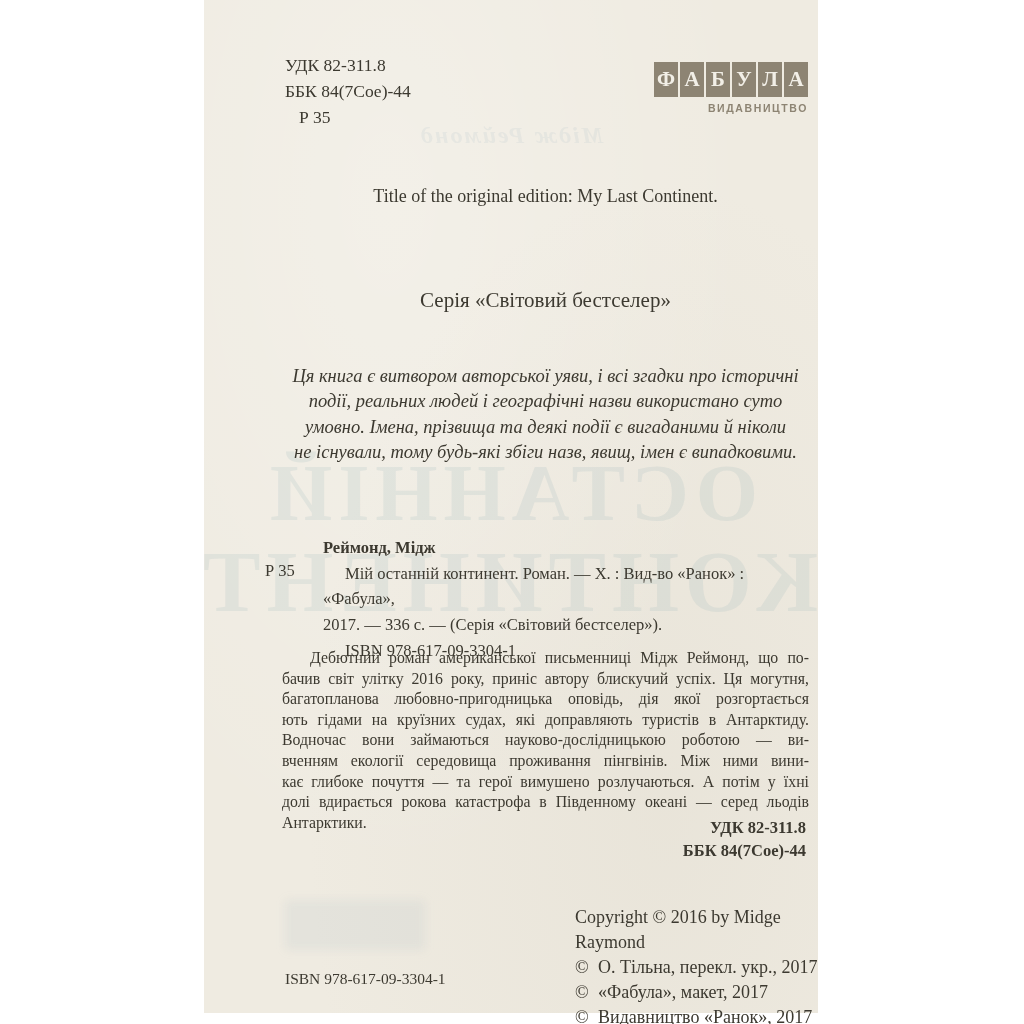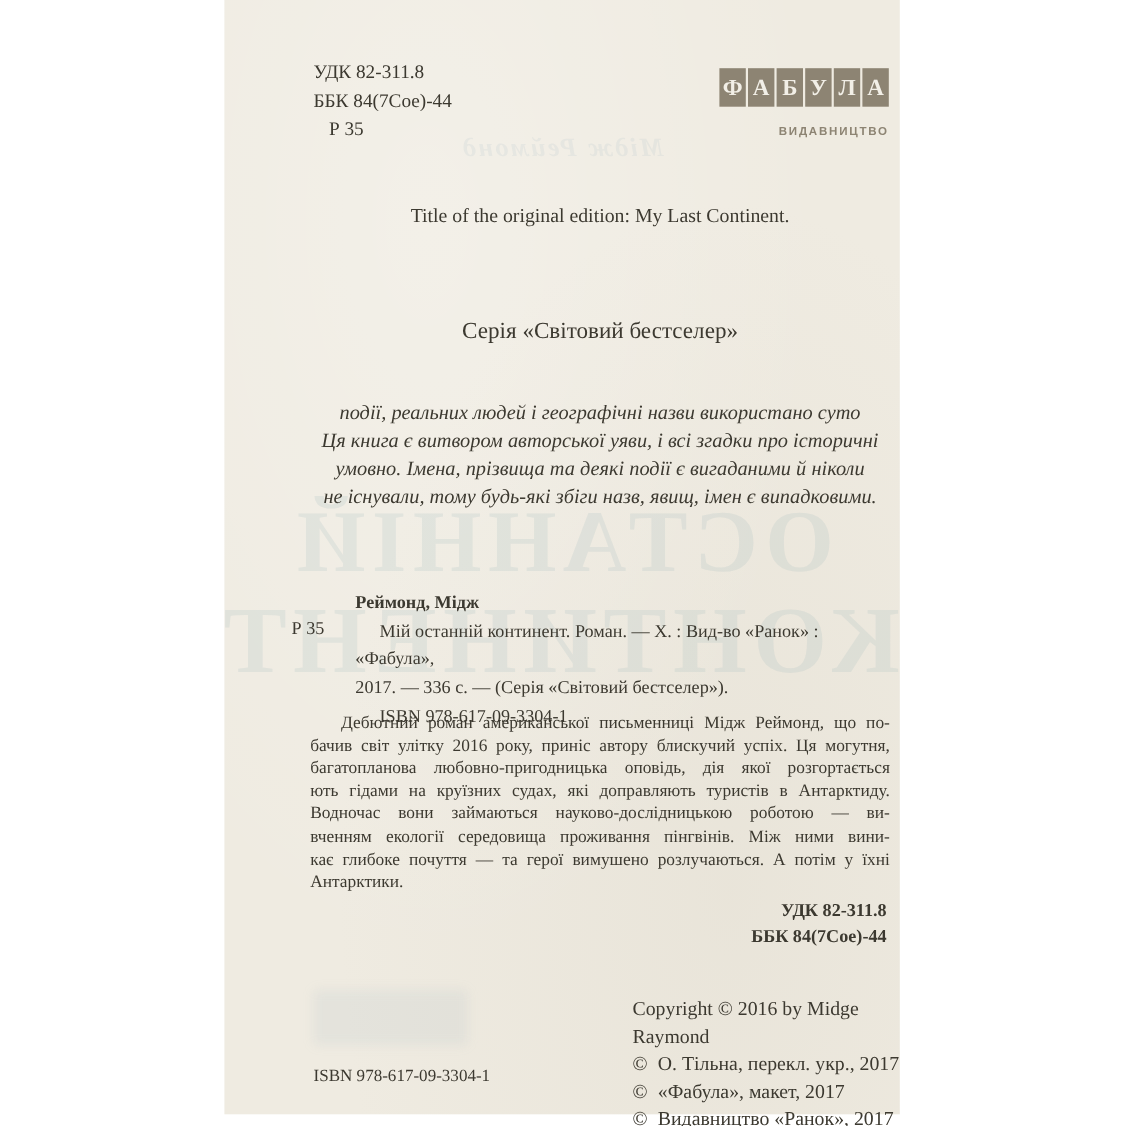--- a/index.html
+++ b/index.html
@@ -21,21 +21,21 @@
   .class-top .sign{padding-left:14px;}
   
   .logo{position:absolute;left:444px;top:62px;width:160px;}
   .logo-boxes{display:flex;gap:2px;justify-content:flex-end;}
   .logo-box{
     width:24px;height:35px;background:#8d8473;color:#f2efe7;
     display:flex;align-items:center;justify-content:center;
     font-weight:bold;font-size:21px;font-family:"Liberation Serif", serif;
   }
   .logo-caption{
-    margin-top:17px;text-align:right;color:#8d8473;
+    margin-top:5px;text-align:right;color:#8d8473;
     font-family:"Liberation Sans", sans-serif;font-weight:bold;
     font-size:10.5px;letter-spacing:1.6px;
   }
   
   .content-col{position:absolute;left:78px;width:527px;}
   .orig-title{top:186px;text-align:center;font-size:18px;}
   .series{top:288px;text-align:center;font-size:21px;}
   .disclaimer{top:364px;text-align:center;font-style:italic;font-size:18.5px;line-height:25.4px;}
   
   .catalog{position:absolute;left:119px;top:535px;width:486px;font-size:16.5px;line-height:25.5px;}
@@ -96,22 +96,22 @@
         <div class="logo-box">А</div>
       </div>
     <div class="logo-caption">ВИДАВНИЦТВО</div>
   </div>
 
   <div class="content-col series">Серія «Світовий бестселер»</div>
 
   <div class="content-col orig-title">Title of the original edition: My Last Continent.</div>
 
   <div class="content-col disclaimer">
+      <div>Ця книга є витвором авторської уяви, і всі згадки про історичні</div>
       <div>події, реальних людей і географічні назви використано суто</div>
-      <div>Ця книга є витвором авторської уяви, і всі згадки про історичні</div>
       <div>умовно. Імена, прізвища та деякі події є вигаданими й ніколи</div>
       <div>не існували, тому будь-які збіги назв, явищ, імен є випадковими.</div>
     </div>
 
   <div class="author-sign">Р 35</div>
   <div class="catalog">
     <div class="author">Реймонд, Мідж</div>
     <div class="desc">
         <div>Мій останній континент. Роман. — Х. : Вид-во «Ранок» : «Фабула»,</div>
         <div>2017. — 336 с. — (Серія «Світовий бестселер»).</div>
@@ -120,20 +120,21 @@
   </div>
 
   <div class="annotation">
       <div>Дебютний роман американської письменниці Мідж Реймонд, що по-</div>
       <div>бачив світ улітку 2016 року, приніс автору блискучий успіх. Ця могутня,</div>
       <div>багатопланова любовно-пригодницька оповідь, дія якої розгортається</div>
       <div>ють гідами на круїзних судах, які доправляють туристів в Антарктиду.</div>
       <div>Водночас вони займаються науково-дослідницькою роботою — ви-</div>
       <div>вченням екології середовища проживання пінгвінів. Між ними вини-</div>
       <div>кає глибоке почуття — та герої вимушено розлучаються. А потім у їхні</div>
+      <div>долі вдирається рокова катастрофа в Південному океані — серед льодів</div>
       <div>Антарктики.</div>
     </div>
 
   <div class="class-bottom">
     <div>УДК 82-311.8</div>
     <div>ББК 84(7Сое)-44</div>
   </div>
 
   <div class="copyright">
     <div>Copyright © 2016 by Midge Raymond</div>

